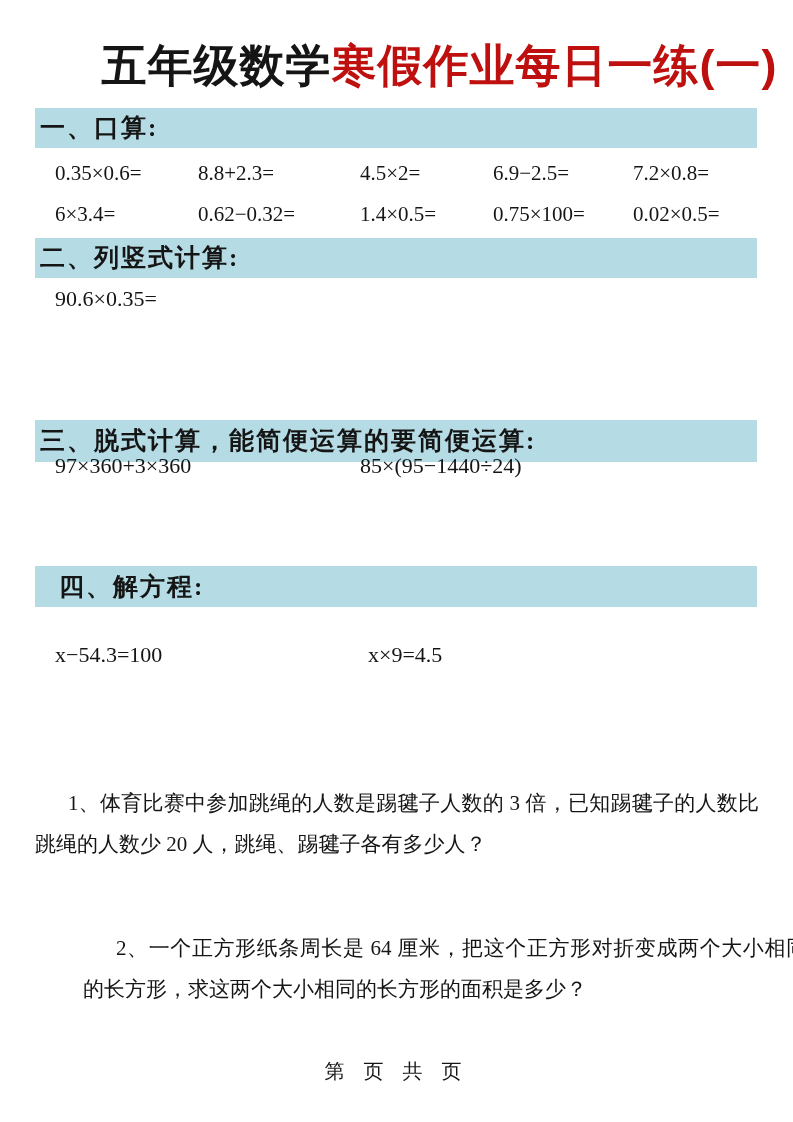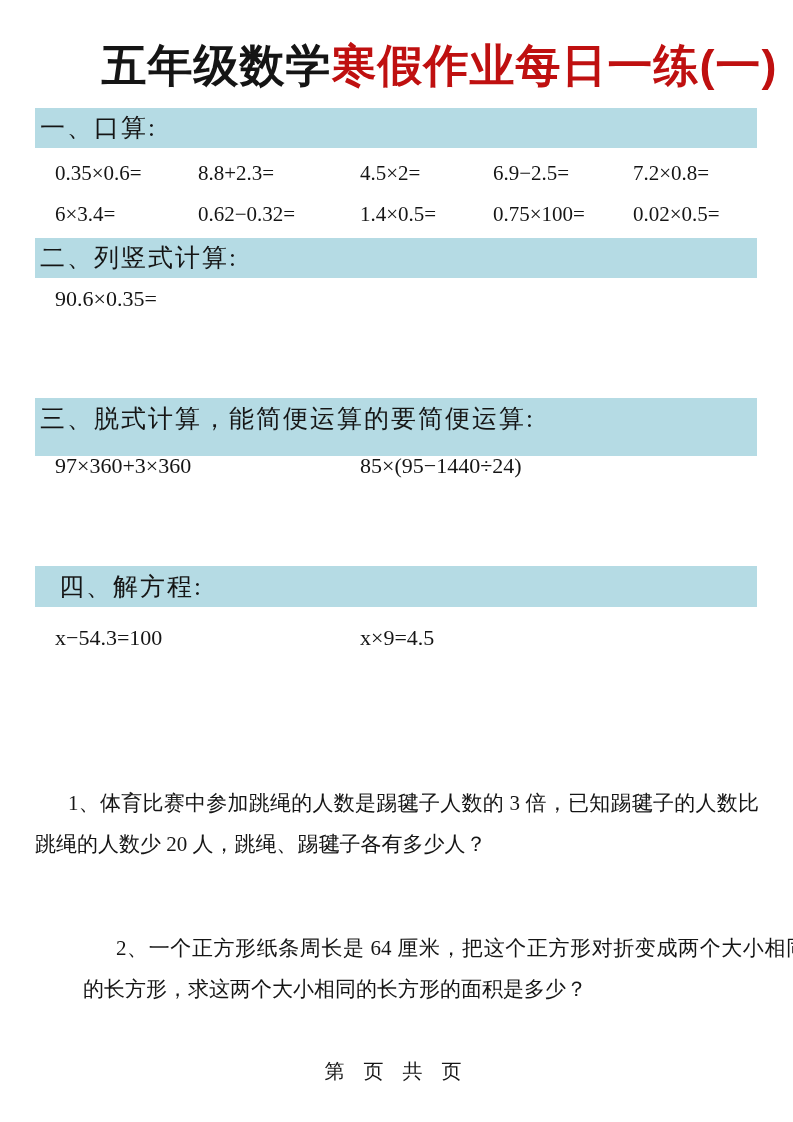--- a/index.html
+++ b/index.html
@@ -33,21 +33,21 @@
   .title .t-red { color: var(--title-red, #bf1010); }
   .bar {
     position: absolute;
     left: 35px;
     width: 722px;
     height: 40px;
     background: var(--section-bar-bg, #b5dbe4);
     box-sizing: border-box;
     padding-left: 5px;
     font-size: 25px;
-    font-weight: normal;
+    font-weight: bold;
     line-height: 40px;
     font-family: "Liberation Serif", serif;
     letter-spacing: 2px;
   }
   .oral-row {
     position: absolute;
     left: 35px;
     width: 722px;
     box-sizing: border-box;
     padding-left: 20px;
@@ -112,32 +112,32 @@
     <span>0.02×0.5=</span>
   </div>
 
   <div class="bar" style="top:238px;">
     <span>二、列竖式计算:</span>
   </div>
   <div class="two-col" style="top:286px;">
     <span>90.6×0.35=</span>
   </div>
 
-  <div class="bar" style="top:398px;height:58px;line-height:42px;">
+  <div class="bar" style="top:420px;height:42px;line-height:42px;">
     <span>三、脱式计算，能简便运算的要简便运算:</span>
   </div>
   <div class="two-col" style="top:453px;">
     <span>97×360+3×360</span>
     <span>85×(95−1440÷24)</span>
   </div>
 
   <div class="bar" style="top:566px;height:41px;line-height:41px;padding-left:24px;">
     <span>四、解方程:</span>
   </div>
-  <div class="two-col" style="top:625px;">
+  <div class="two-col" style="top:642px;gap:8px;">
     <span>x−54.3=100</span>
     <span>x×9=4.5</span>
   </div>
 
   <p class="word" style="top:783px;">1、体育比赛中参加跳绳的人数是踢毽子人数的 3 倍，已知踢毽子的人数比跳绳的人数少 20 人，跳绳、踢毽子各有多少人？</p>
   <p class="word" style="top:928px;margin-left:48px;">2、一个正方形纸条周长是 64 厘米，把这个正方形对折变成两个大小相同的长方形，求这两个大小相同的长方形的面积是多少？</p>
 
   <div class="footer">第 页 共  页</div>
 
 </div>

